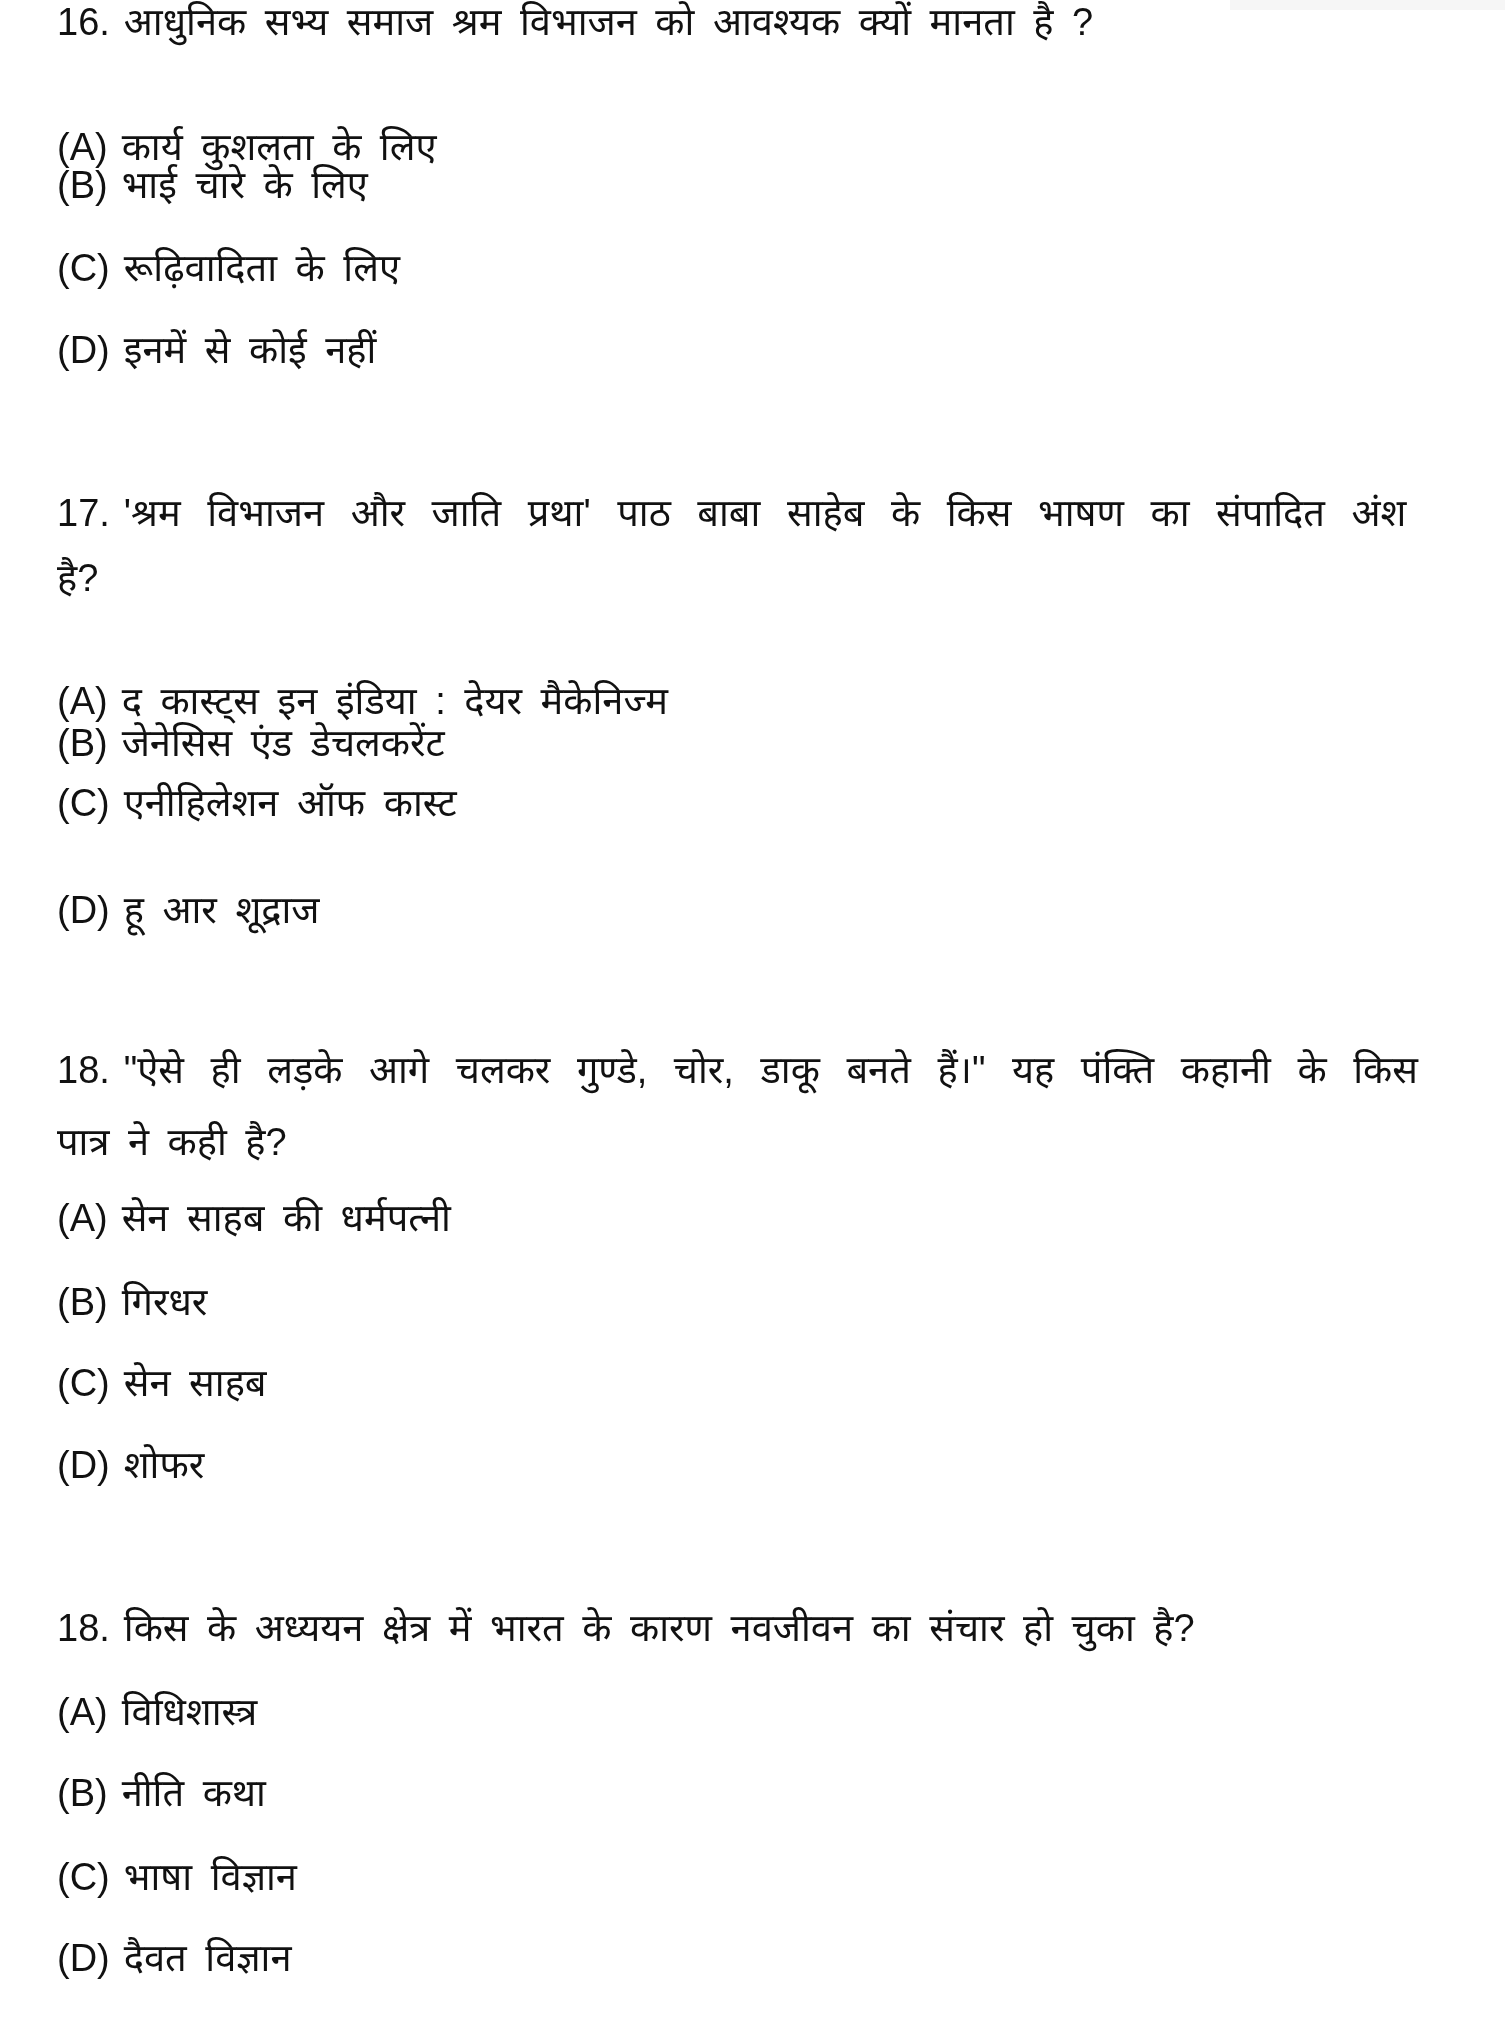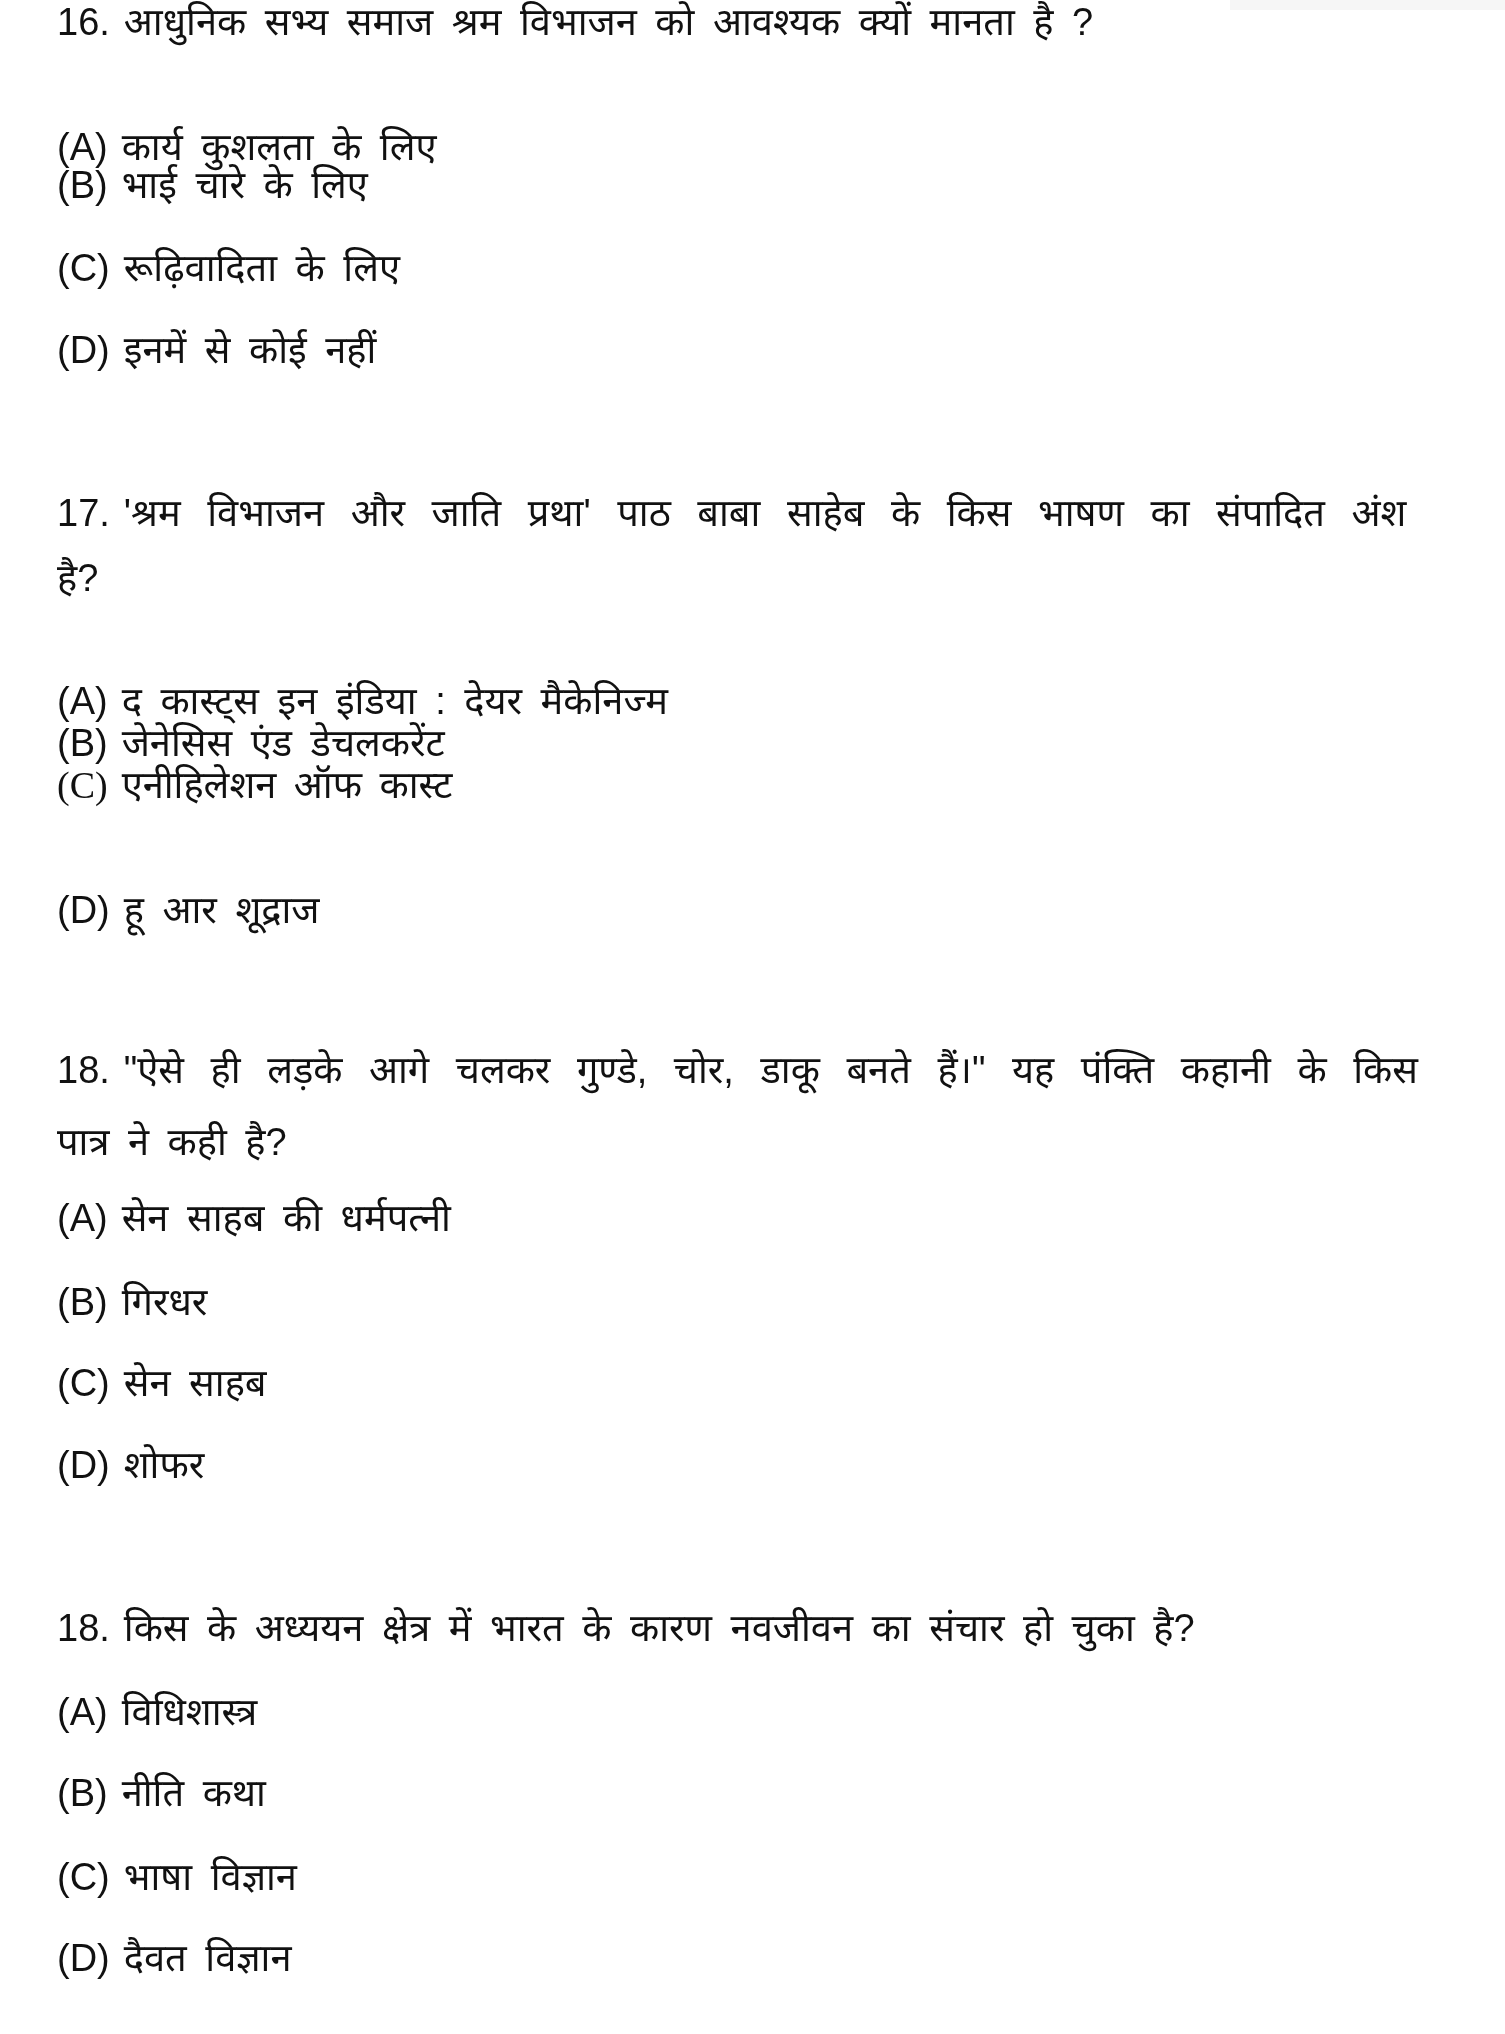--- a/index.html
+++ b/index.html
@@ -65,21 +65,21 @@
   </div>
   <div class="line" style="top:551px;">
     <span>है?</span>
   </div>
   <div class="line" style="top:638px;margin-top:36px;">
     <span class="opt-label">(A)</span><span>द कास्ट्स इन इंडिया : देयर मैकेनिज्म</span>
   </div>
   <div class="line" style="top:716px;">
     <span class="opt-label">(B)</span><span>जेनेसिस एंड डेचलकरेंट</span>
   </div>
-  <div class="line" style="top:758px;font-family:Liberation Serif, serif;">
+  <div class="line" style="top:776px;">
     <span class="opt-label">(C)</span><span>एनीहिलेशन ऑफ कास्ट</span>
   </div>
   <div class="line" style="top:883px;">
     <span class="opt-label">(D)</span><span>हू आर शूद्राज</span>
   </div>
 </div>
 
 <div>
   <div class="line" style="top:1043px; word-spacing:16px;">
     <span class="num">18.</span><span>"ऐसे ही लड़के आगे चलकर गुण्डे, चोर, डाकू बनते हैं।" यह पंक्ति कहानी के किस</span>

